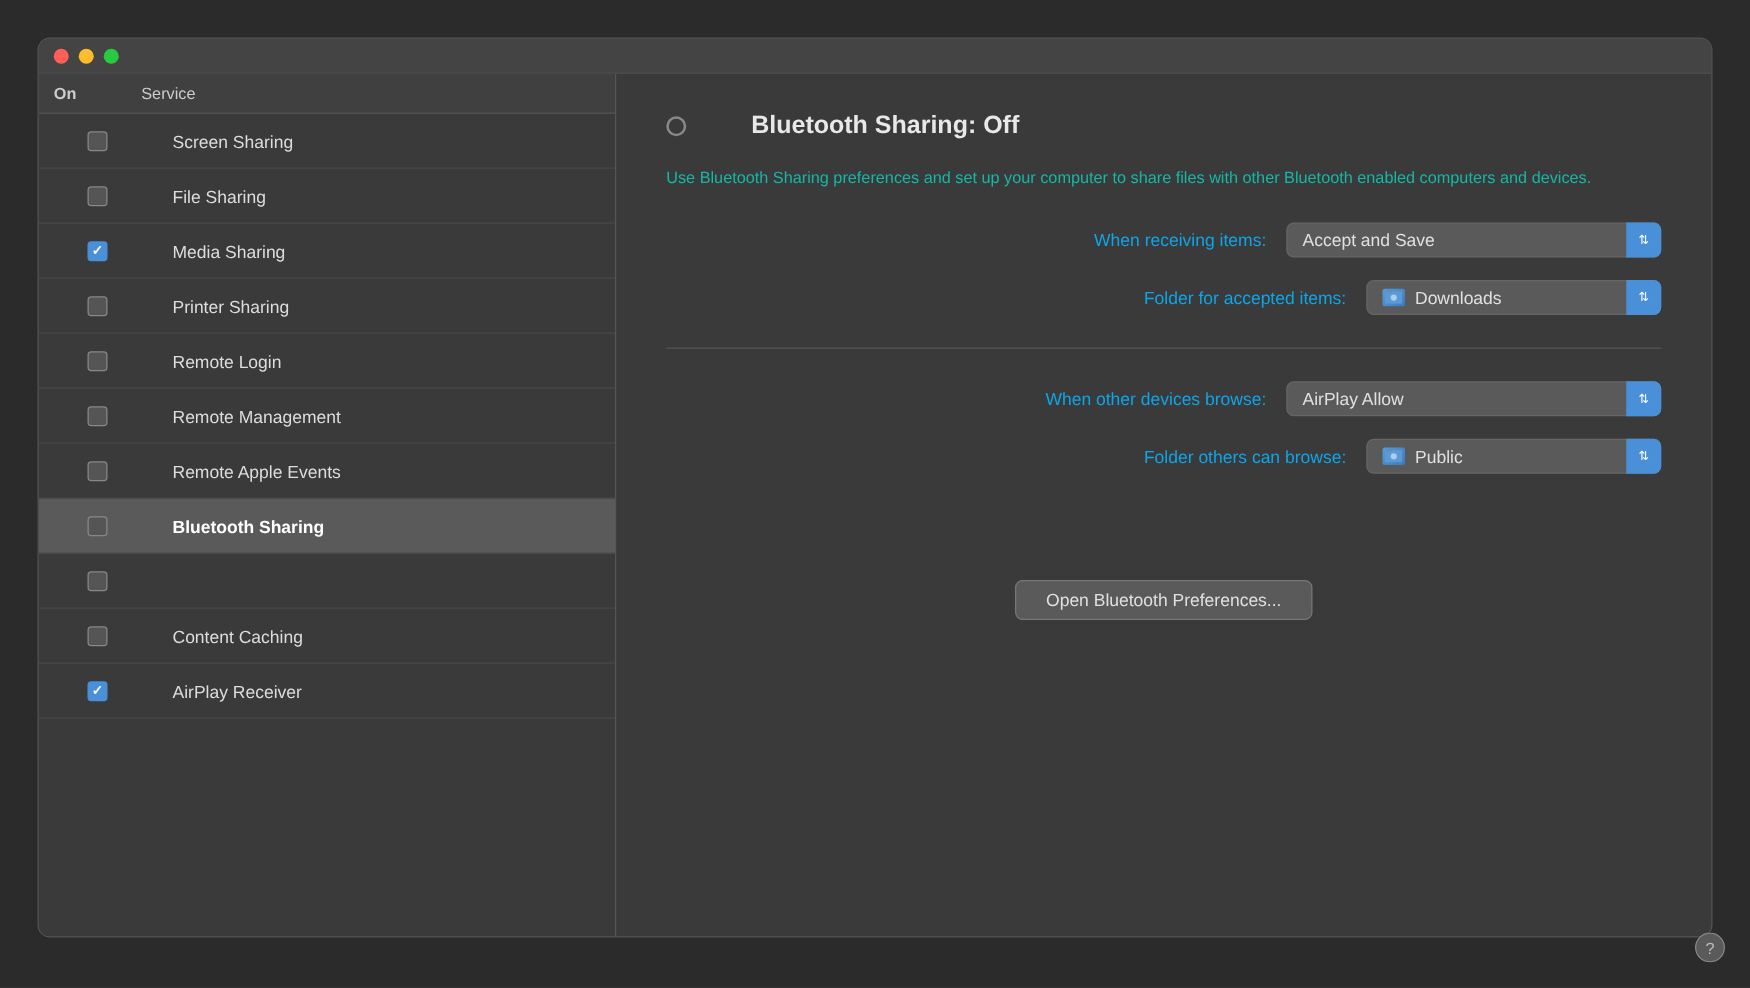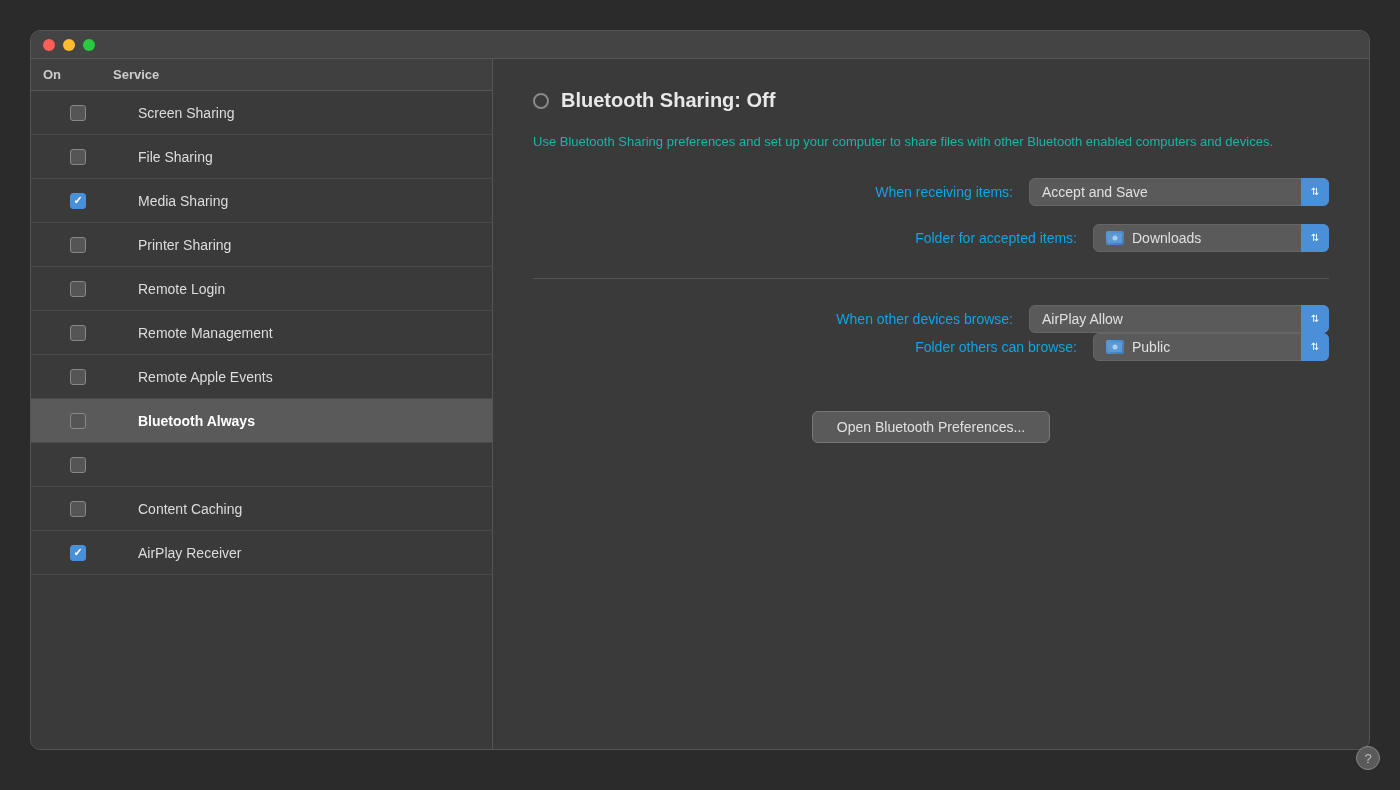--- a/index.html
+++ b/index.html
@@ -72,21 +72,21 @@
     }
 
     .list-header-on {
       font-size: 13px;
       font-weight: 600;
       color: #ccc;
     }
 
     .list-header-service {
       font-size: 13px;
-      font-weight: 700;
+      font-weight: 400;
       color: #ccc;
     }
 
     .service-items {
       flex: 1;
       overflow-y: auto;
     }
 
     .service-item {
       display: grid;
@@ -160,20 +160,21 @@
       border-radius: 50%;
       border: 2px solid #888;
       background: transparent;
       flex-shrink: 0;
     }
 
     .panel-title {
       font-size: 20px;
       font-weight: 600;
       color: #e8e8e8;
+      margin-left: 40px;
     }
 
     .panel-description {
       font-size: 13px;
       color: #14b8a6;
       line-height: 1.5;
       margin-bottom: 10px;
       max-width: 820px;
     }
 
@@ -256,32 +257,33 @@
 
     .divider {
       border: none;
       border-top: 1px solid #555;
       margin: 10px 0;
     }
 
     .bottom-section {
       display: flex;
       flex-direction: column;
+      gap: 18px;
     }
 
     .open-prefs-btn {
       background: #5a5a5a;
       border: 1px solid #777;
       border-radius: 6px;
       padding: 8px 24px;
       font-size: 14px;
       color: #e0e0e0;
       cursor: pointer;
       align-self: center;
-      margin-top: 20px;
+      margin-top: 37px;
       height: 32px;
       display: flex;
       align-items: center;
     }
 
     .help-circle {
       width: 24px;
       height: 24px;
       border-radius: 50%;
       background: #5a5a5a;
@@ -339,21 +341,21 @@
           <div class="service-item">
             <div class="checkbox"></div>
             <span class="service-name">Remote Management</span>
           </div>
           <div class="service-item">
             <div class="checkbox"></div>
             <span class="service-name">Remote Apple Events</span>
           </div>
           <div class="service-item selected">
             <div class="checkbox"></div>
-            <span class="service-name">Bluetooth Always</span>
+            <span class="service-name">Bluetooth Sharing</span>
           </div>
           <div class="service-item">
             <div class="checkbox"></div>
           </div>
           <div class="service-item">
             <div class="checkbox"></div>
             <span class="service-name">Content Caching</span>
           </div>
           <div class="service-item">
             <div class="checkbox checked"></div>

